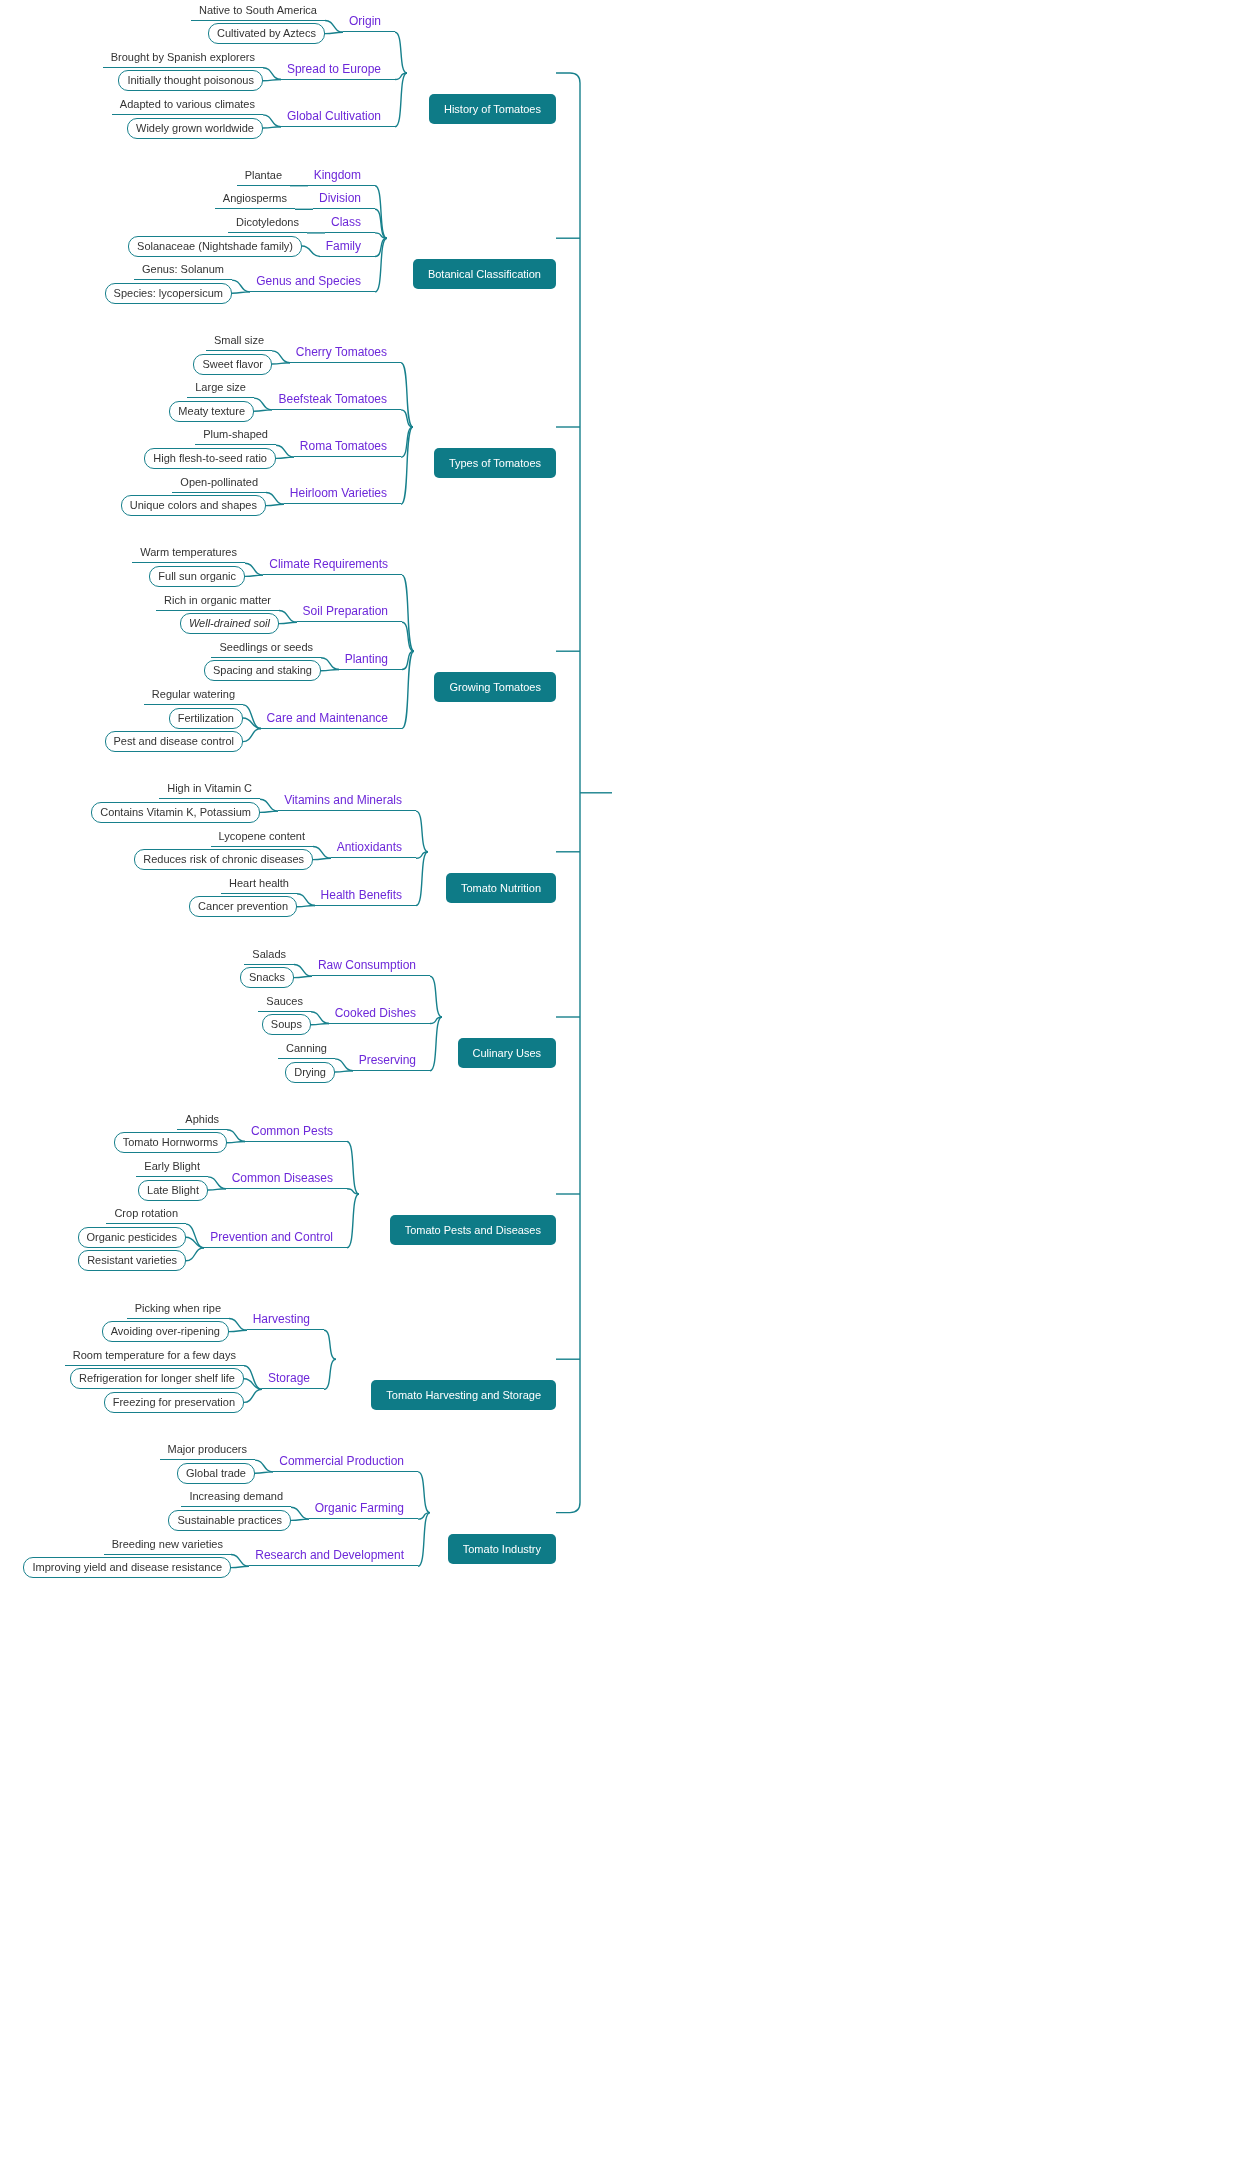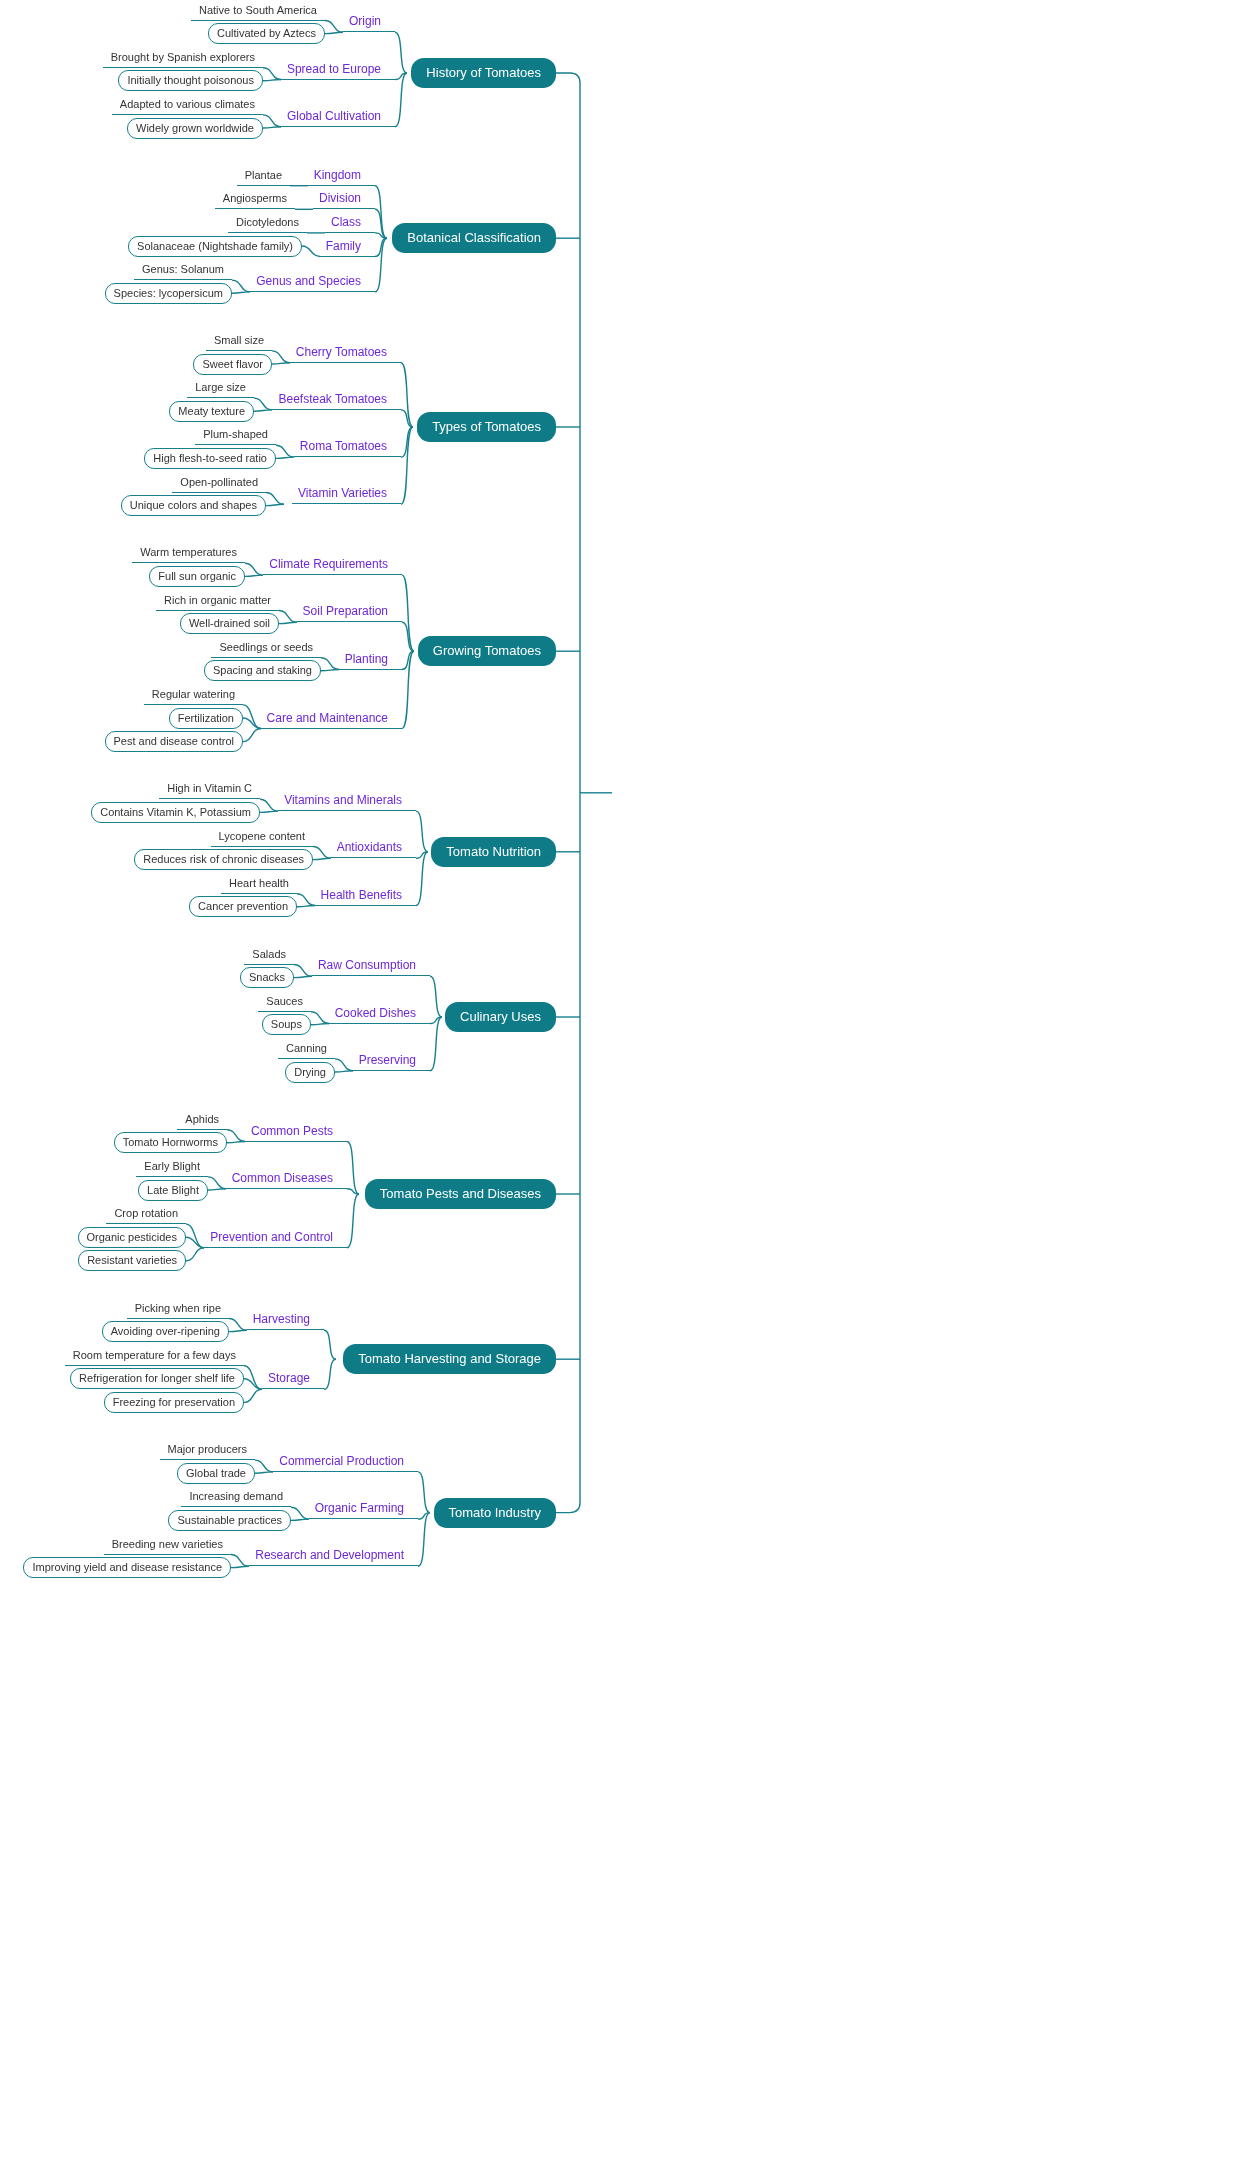--- a/index.html
+++ b/index.html
@@ -14,21 +14,21 @@
   #canvas svg path{fill:none;stroke:var(--line,#17808c);stroke-width:1.4;}
   .node{position:absolute;white-space:nowrap;z-index:2;box-sizing:border-box;}
   .root{
     height:44px;line-height:44px;
     background:var(--root-fill,#7cbab3);color:#fff;
     font-size:16px;padding:0 20px;border-radius:6px;
   }
   .branch{
     height:30px;line-height:30px;
     background:var(--branch-fill,#0e7b87);color:#fff;
-    font-size:13px;padding:0 15px;border-radius:13px;
+    font-size:11px;padding:0 15px;border-radius:5px;margin-top:36px;
   }
   .sub{
     height:21px;line-height:20px;
     font-size:12px;color:#6d28d9;
     padding:0 14px 0 6px;
     border-bottom:1.5px solid var(--line,#17808c);
   }
   .leaf{
     height:21px;line-height:20px;
     font-size:11px;color:#333;
@@ -172,30 +172,30 @@
     <div class="node branch" style="top: 412px; right: 684px;">Types of Tomatoes</div>
     <div class="node sub" style="top: 341.7px; right: 839px;">Cherry Tomatoes</div>
     <div class="node leaf" style="top: 329.9px; right: 968px;">Small size</div>
     <div class="node leaf boxed" style="top: 353.5px; right: 968px;">Sweet flavor</div>
     <div class="node sub" style="top: 388.9px; right: 839px;">Beefsteak Tomatoes</div>
     <div class="node leaf" style="top: 377.1px; right: 986px;">Large size</div>
     <div class="node leaf boxed" style="top: 400.7px; right: 986px;">Meaty texture</div>
     <div class="node sub" style="top: 436.1px; right: 839px;">Roma Tomatoes</div>
     <div class="node leaf" style="top: 424.3px; right: 964px; margin-left: 32px;">Plum-shaped</div>
     <div class="node leaf boxed" style="top: 447.9px; right: 964px;">High flesh-to-seed ratio</div>
-    <div class="node sub" style="top: 483.3px; right: 839px;">Vitamin Varieties</div>
+    <div class="node sub" style="top: 483.3px; right: 839px;">Heirloom Varieties</div>
     <div class="node leaf" style="top: 471.5px; right: 974px;">Open-pollinated</div>
     <div class="node leaf boxed" style="top: 495.1px; right: 974px;">Unique colors and shapes</div>
     <div class="node branch" style="top: 636.2px; right: 684px;">Growing Tomatoes</div>
     <div class="node sub" style="top: 554.1px; right: 838px;">Climate Requirements</div>
     <div class="node leaf" style="top: 542.3px; right: 995px;">Warm temperatures</div>
     <div class="node leaf boxed" style="top: 565.9px; right: 995px;">Full sun organic</div>
     <div class="node sub" style="top: 601.3px; right: 838px;">Soil Preparation</div>
     <div class="node leaf" style="top: 589.5px; right: 961px;">Rich in organic matter</div>
-    <div class="node leaf boxed" style="top: 613.1px; right: 961px;">Well-drained soil</div>
+    <div class="node leaf boxed" style="top: 613.1px; right: 961px; font-style: italic;">Well-drained soil</div>
     <div class="node sub" style="top: 648.5px; right: 838px;">Planting</div>
     <div class="node leaf" style="top: 636.7px; right: 919px;">Seedlings or seeds</div>
     <div class="node leaf boxed" style="top: 660.3px; right: 919px;">Spacing and staking</div>
     <div class="node sub" style="top: 707.5px; right: 838px;">Care and Maintenance</div>
     <div class="node leaf" style="top: 683.9px; right: 997px;">Regular watering</div>
     <div class="node leaf boxed" style="top: 707.5px; right: 997px;">Fertilization</div>
     <div class="node leaf boxed" style="top: 731.1px; right: 997px;">Pest and disease control</div>
     <div class="node branch" style="top: 836.8px; right: 684px;">Tomato Nutrition</div>
     <div class="node sub" style="top: 790.1px; right: 824px;">Vitamins and Minerals</div>
     <div class="node leaf" style="top: 778.3px; right: 980px;">High in Vitamin C</div>

